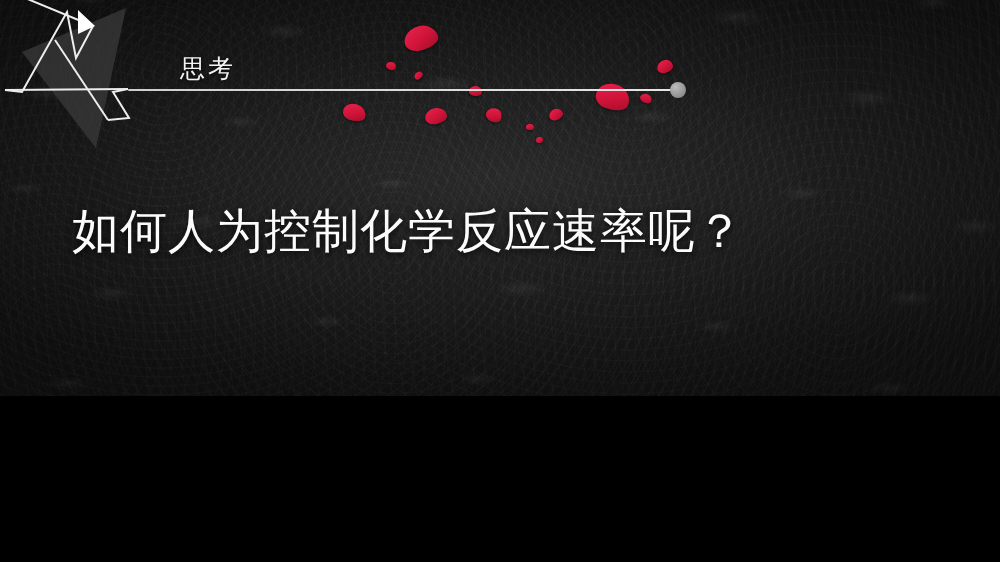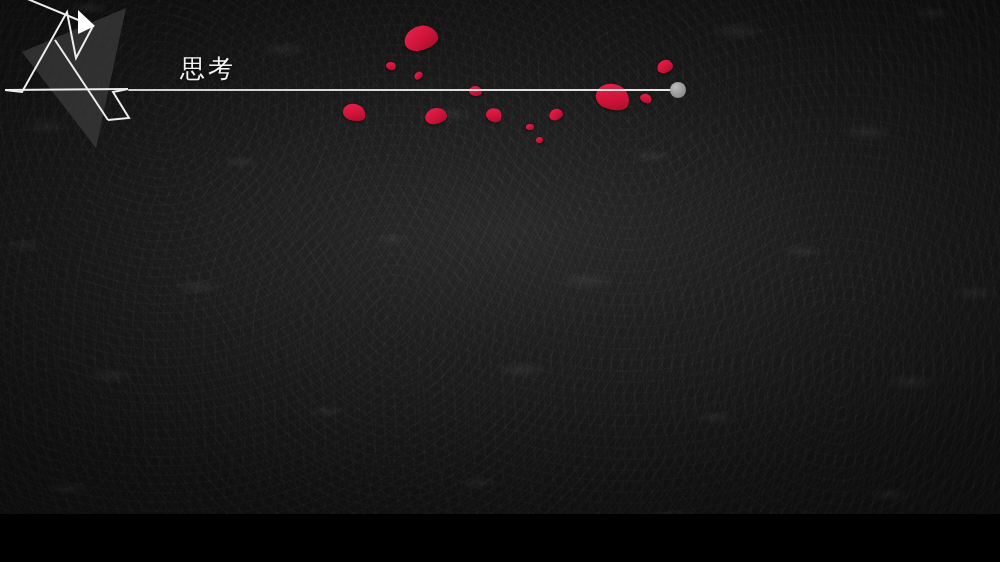--- a/index.html
+++ b/index.html
@@ -149,21 +149,21 @@
   .q-line-2 {
     left: 54px;
     top: 323px;
     color: #e9b828;
     text-shadow: 0 2px 7px rgba(0,0,0,.85);
   }
 </style>
 </head>
 <body>
 
-<div id="slide" style="width: 1000px; height: 514px;">
+<div id="slide" style="width: 1000px; height: 396px;">
 
   <div class="bg-base"></div>
   <div class="bg-texture"></div>
   <div class="bg-swirl"></div>
   <div class="bg-grain"></div>
   <div class="bg-vignette"></div>
 
   <div id="petal-layer">
       <div class="petal" style="left: 404px; top: 26px; width: 34px; height: 24px; border-radius: 52% 48% 60% 40% / 58% 62% 38% 42%; transform: rotate(-14deg);"></div>
       <div class="petal" style="left: 386px; top: 62px; width: 10px; height: 8px; border-radius: 60% 40% 50% 50% / 55% 60% 40% 45%; transform: rotate(20deg);"></div>
@@ -186,14 +186,15 @@
     <polygon points="78,10 95,26 78,34" fill="#ffffff"></polygon>
     <polyline points="5,90 128,89" fill="none" stroke="#ededed" stroke-width="2"></polyline>
     <polyline points="55,40 108,120" fill="none" stroke="#ededed" stroke-width="2"></polyline>
     <polyline points="128,89 113,92 129,118 108,120" fill="none" stroke="#ededed" stroke-width="2"></polyline>
   </svg>
 
   <div class="hdr-title" style="color: rgb(243, 243, 243);">思考</div>
   <div class="hdr-rule"></div>
   <div class="hdr-dot"></div>
 
+  <div class="q-line q-line-1" style="color: rgb(251, 251, 251);">如何人为控制化学反应速率呢？</div>
 
 </div>
 
 </body></html>

